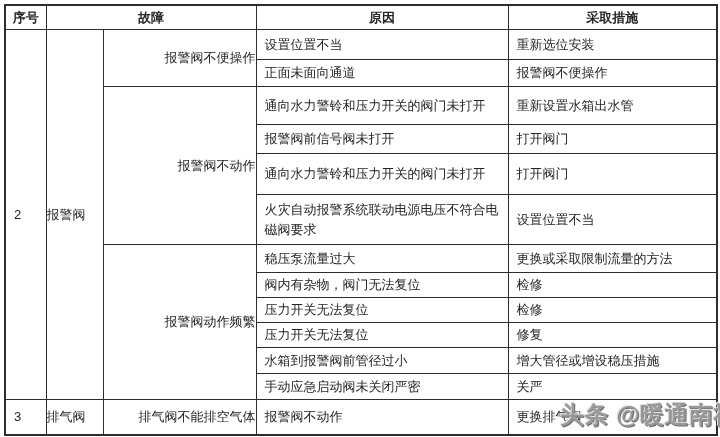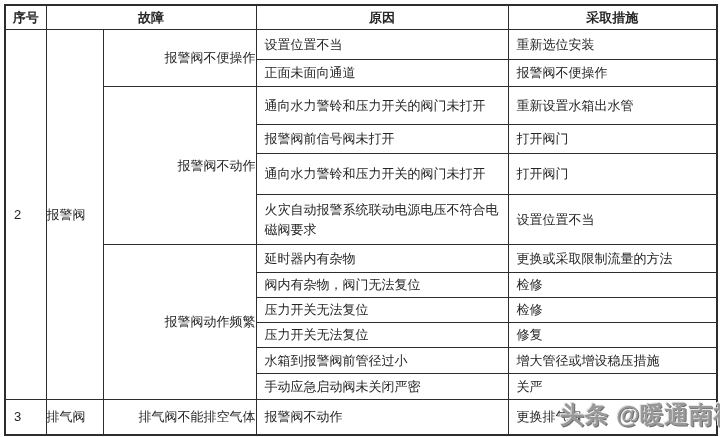--- a/index.html
+++ b/index.html
@@ -81,21 +81,21 @@
       <td class="cause-cell">通向水力警铃和压力开关的阀门未打开</td>
       <td class="meas-cell">打开阀门</td>
     </tr>
     <tr class="r6">
       <td class="cause-cell">火灾自动报警系统联动电源电压不符合电磁阀要求</td>
       <td class="meas-cell">设置位置不当</td>
     </tr>
 
     <tr class="r7">
       <td class="sub-cell" rowspan="6">报警阀动作频繁</td>
-      <td class="cause-cell">延时器内有杂物</td>
+      <td class="cause-cell">稳压泵流量过大</td>
       <td class="meas-cell">更换或采取限制流量的方法</td>
     </tr>
     <tr class="r8">
       <td class="cause-cell">阀内有杂物，阀门无法复位</td>
       <td class="meas-cell">检修</td>
     </tr>
     <tr class="r9">
       <td class="cause-cell">压力开关无法复位</td>
       <td class="meas-cell">检修</td>
     </tr>

